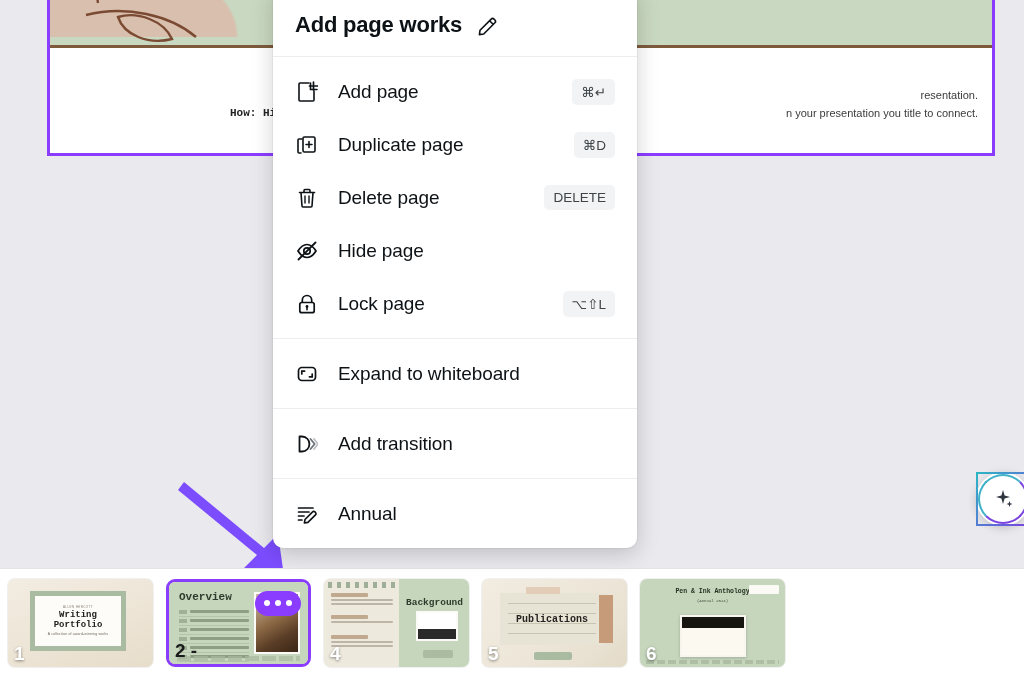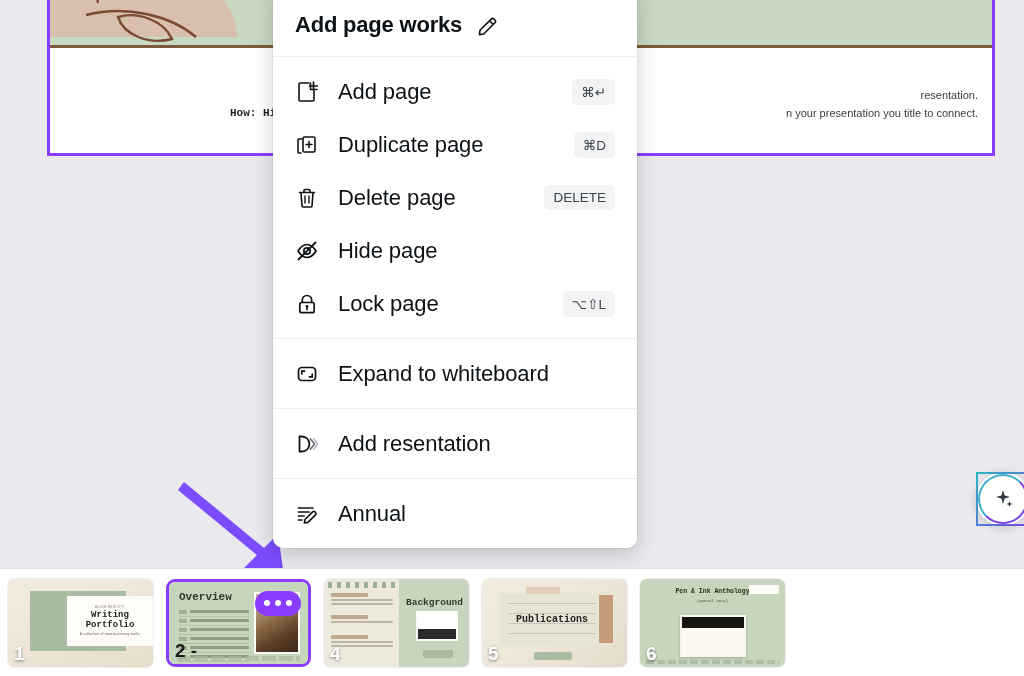--- a/index.html
+++ b/index.html
@@ -75,21 +75,21 @@
     padding:26px 22px 18px 22px; border-bottom:1px solid #ededf0;
   }
   .menu-title{ font-size:22px; font-weight:700; color:#0d1216; letter-spacing:-0.2px; }
   .menu-section{ padding:8px 0; }
   .menu-section + .menu-section{ border-top:1px solid #ededf0; }
   .menu-item{
     display:flex; align-items:center; gap:19px;
     height:53px; padding:0 22px; cursor:pointer;
   }
   .mi-icon{ width:24px; height:24px; flex:0 0 24px; display:flex; align-items:center; justify-content:center; }
-  .mi-label{ font-size:22px; color:#0d1216; flex:1; letter-spacing:-0.1px; }
+  .mi-label{ font-size:19px; color:#0d1216; flex:1; letter-spacing:-0.1px; }
   .mi-kbd{
     font-size:13.5px; color:#3f4448; background:#f2f3f5;
     border-radius:5px; padding:5px 9px; min-width:34px; text-align:center;
     font-family:"Liberation Sans", sans-serif; white-space:nowrap;
   }
 
   
   .strip{
     position:absolute; left:0; top:568px; width:1024px; height:108px;
     background:#fff; border-top:1px solid #e3e3e8;
@@ -119,21 +119,21 @@
   .dots-btn i{ width:6px; height:6px; border-radius:50%; background:#fff; display:block; }
 
   
   .t-bg{ position:absolute; inset:0; }
   .t1bg{ background:linear-gradient(160deg,#f3ece1 0%,#eee6d8 45%,#e7ddcb 100%); }
   .t1card{
     position:absolute; left:22px; top:12px; width:96px; height:60px;
     background:#a9bca2; padding:5px;
   }
   .t1inner{ width:100%; height:100%; background:#fdfcf8; display:flex; flex-direction:column;
-    align-items:center; justify-content:center; gap:2px;margin-left:32px; }
+    align-items:center; justify-content:center; gap:2px; }
   .t1title{ font-family:"Liberation Mono",monospace; font-size:9px; font-weight:700; color:#23201c; line-height:1.05; text-align:center; }
   .t1sub{ font-size:3.4px; color:#6d6458; letter-spacing:.2px; }
   .t1kicker{ font-size:3px; color:#8a8173; letter-spacing:.4px; }
 
   .t2bg{ background:#c6d6bd; }
   .t2head{ font-family:"Liberation Mono",monospace; font-size:11px; color:#2f3b2c; position:absolute; left:10px; top:9px; font-weight:600; }
   .t2list{ position:absolute; left:10px; top:26px; width:70px; }
   .t2row{ display:flex; gap:3px; align-items:center; height:9px; border-bottom:.5px solid #b4c4ab; }
   .t2rn{ width:8px; height:4px; background:#9fb096; }
   .t2rt{ flex:1; height:3px; background:#8d9e85; border-radius:1px; }
@@ -321,21 +321,21 @@
 
     <div class="menu-section">
       <div class="menu-item">
         <span class="mi-icon">
           <svg width="22" height="22" viewBox="0 0 22 22">
             <path d="M3.5 3.5 H6 C10.4 3.5, 13.4 7, 13.4 11 C13.4 15, 10.4 18.5, 6 18.5 H3.5 Z" fill="none" stroke="#0d1216" stroke-width="1.8" stroke-linejoin="round"></path>
             <path d="M14.5 6 L18.6 11 L14.5 16" fill="none" stroke="#6b7076" stroke-width="1.7" stroke-linecap="round"></path>
             <path d="M18 6 L22 11 L18 16" fill="none" stroke="#b9bdc2" stroke-width="1.7" stroke-linecap="round"></path>
           </svg>
         </span>
-        <span class="mi-label">Add resentation</span>
+        <span class="mi-label">Add transition</span>
       </div>
     </div>
 
     <div class="menu-section">
       <div class="menu-item">
         <span class="mi-icon">
           <svg width="22" height="22" viewBox="0 0 22 22">
             <path d="M2.5 5 H17 M2.5 9 H13 M2.5 13 H8 M2.5 17 H6" stroke="#0d1216" stroke-width="1.7" stroke-linecap="round"></path>
             <path d="M9 16.5 L16.6 8.9 a1.6 1.6 0 0 1 2.3 0 l0.6 0.6 a1.6 1.6 0 0 1 0 2.3 L11.9 19.4 L8.4 20 Z" fill="none" stroke="#0d1216" stroke-width="1.6" stroke-linejoin="round"></path>
           </svg>

